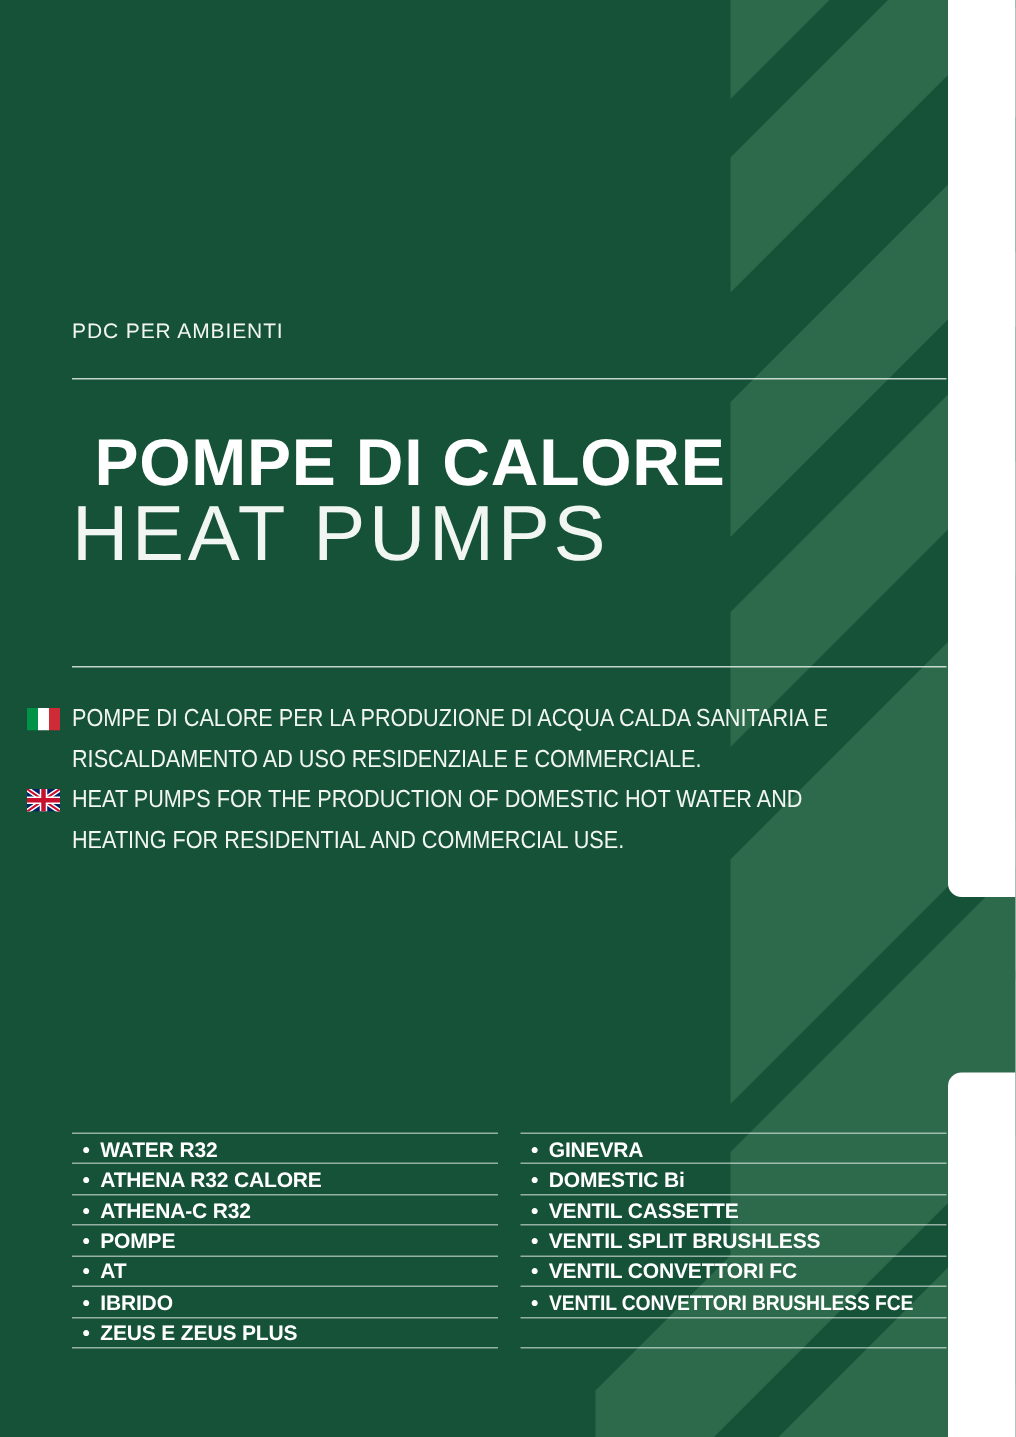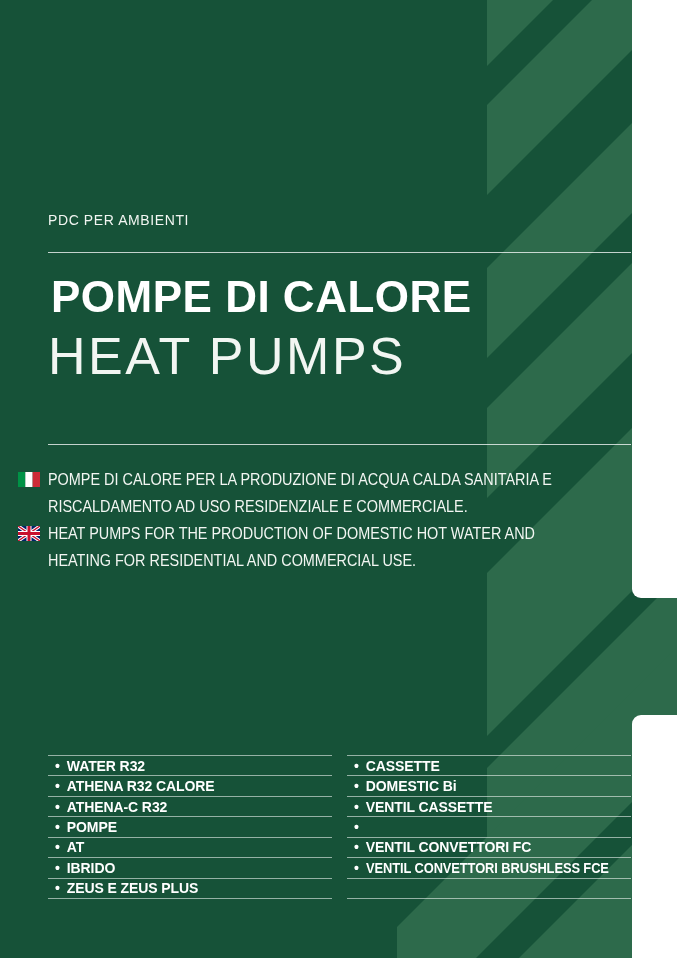--- a/index.html
+++ b/index.html
@@ -60,21 +60,21 @@
       <polygon points="519,958 677,800 677,923 642,958" fill="#2d6a4b"></polygon>
     </g>
   </svg>
 
   <div class="margin-top-right" style="background: rgb(255, 255, 255);"></div>
   <div class="index-tab"></div>
   <div class="margin-bottom-right" style="background: rgb(255, 255, 255);"></div>
 
   <div class="eyebrow">PDC PER AMBIENTI</div>
   <div class="rule rule-1"></div>
-  <h1 class="title" style="margin:4px">POMPE DI CALORE</h1>
+  <h1 class="title" style="margin:16px">POMPE DI CALORE</h1>
   <h2 class="subtitle" style="margin:0">HEAT PUMPS</h2>
   <div class="rule rule-2"></div>
 
   <div class="intro-row intro-row-en">
     <svg class="flag" viewBox="0 0 22 15">
       <rect width="22" height="15" fill="#012169"></rect>
       <path d="M0,0 L22,15 M22,0 L0,15" stroke="#ffffff" stroke-width="3.4"></path>
       <path d="M0,0 L22,15 M22,0 L0,15" stroke="#c8102e" stroke-width="1.4"></path>
       <path d="M11,0 V15 M0,7.5 H22" stroke="#ffffff" stroke-width="5"></path>
       <path d="M11,0 V15 M0,7.5 H22" stroke="#c8102e" stroke-width="3"></path>
@@ -123,32 +123,33 @@
         <span class="plabel">IBRIDO</span>
       </div>
       <div class="prow">
         <span class="bullet">•</span>
         <span class="plabel">ZEUS E ZEUS PLUS</span>
       </div>
     </div>
   <div class="products col-right">
       <div class="prow">
         <span class="bullet">•</span>
-        <span class="plabel">CASSETTE</span>
+        <span class="plabel">GINEVRA</span>
       </div>
       <div class="prow">
         <span class="bullet">•</span>
         <span class="plabel">DOMESTIC Bi</span>
       </div>
       <div class="prow">
         <span class="bullet">•</span>
         <span class="plabel">VENTIL CASSETTE</span>
       </div>
       <div class="prow">
         <span class="bullet">•</span>
+        <span class="plabel">VENTIL SPLIT BRUSHLESS</span>
       </div>
       <div class="prow">
         <span class="bullet">•</span>
         <span class="plabel">VENTIL CONVETTORI FC</span>
       </div>
       <div class="prow">
         <span class="bullet">•</span>
         <span class="plabel">VENTIL CONVETTORI BRUSHLESS FCE</span>
       </div>
       <div class="prow"></div>

